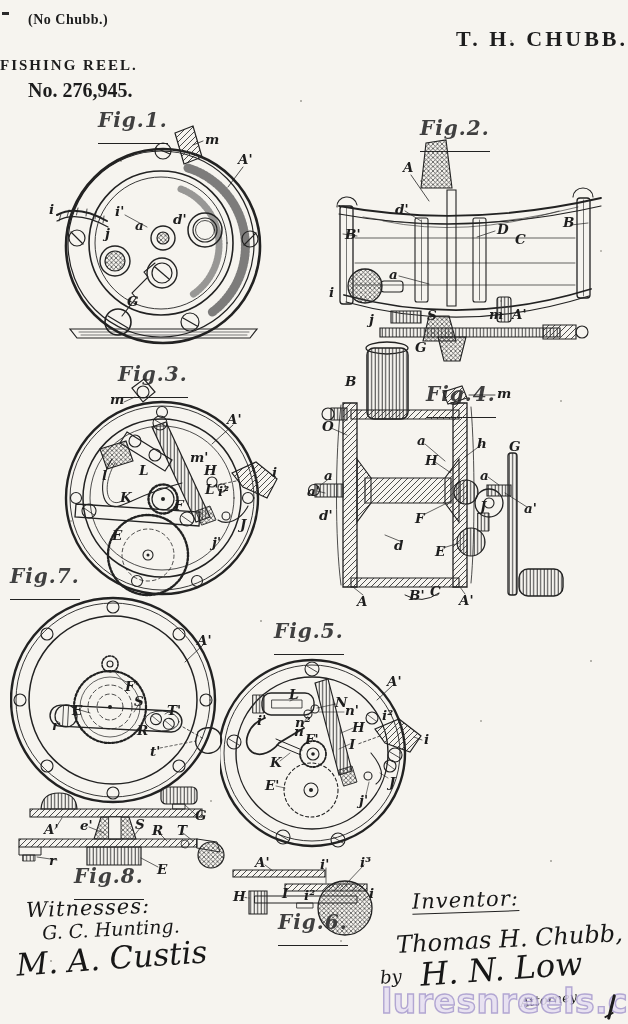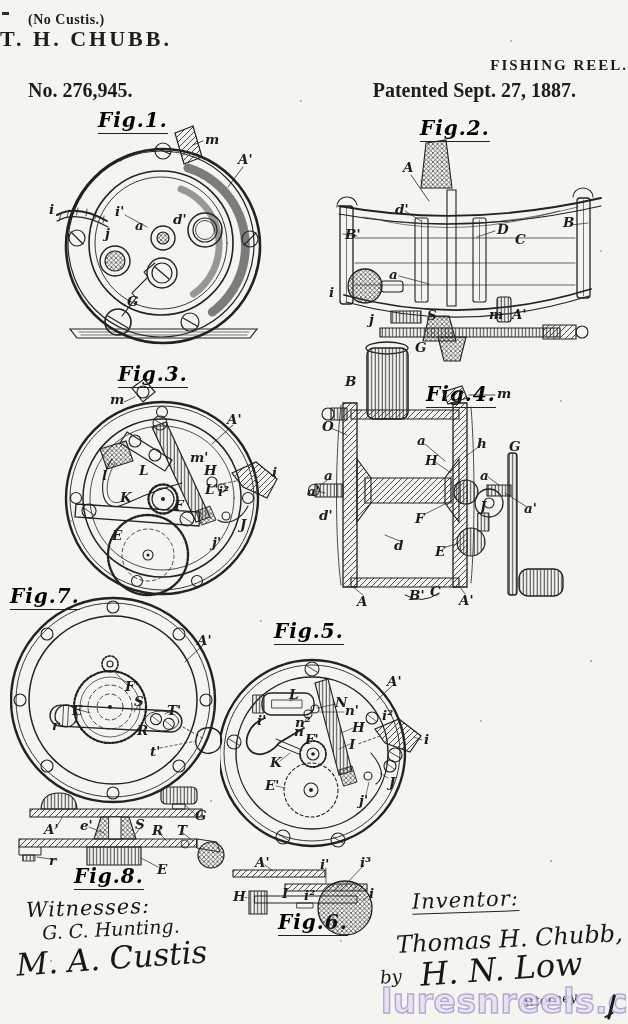--- a/index.html
+++ b/index.html
@@ -3,30 +3,30 @@
 <meta charset="utf-8">
 <style>
   html,body{margin:0;padding:0;background:#888;}
   .page{
     position:relative;width:628px;height:1024px;margin:0 auto;
     background:#f6f4ef;overflow:hidden;color:#1b1b1b;
     font-family:"Liberation Serif",serif;
   }
   .hdr{position:absolute;white-space:nowrap;font-weight:bold;color:#1d1d1d;}
   .no-model{left:28px;top:12px;font-size:14px;letter-spacing:.5px;}
-  .title{left:0;right:0;top:26px;text-align:left;font-size:22px;letter-spacing:3px;}
-  .subtitle{left:0;right:0;top:57px;text-align:right;font-size:15px;letter-spacing:2px;}
+  .title{left:0;right:0;top:26px;text-align:right;font-size:22px;letter-spacing:3px;}
+  .subtitle{left:0;right:0;top:57px;text-align:left;font-size:15px;letter-spacing:2px;}
   .pat-no{left:28px;top:79px;font-size:20px;}
   .pat-date{right:52px;top:79px;font-size:20px;}
   .fig{position:absolute;}
   .fig svg{position:absolute;left:0;top:0;}
   .fig-caption{
     position:absolute;font:italic bold 20px "DejaVu Serif",serif;
-    letter-spacing:1px;border-bottom:1.5px solid #222;padding-bottom:1px;
-    white-space:nowrap;color:#000000;
+    letter-spacing:1px;border-bottom:1.5px solid #222;padding-bottom:11px;
+    white-space:nowrap;color:#404040;
   }
   .part{
     position:absolute;font:italic 600 13.5px "DejaVu Serif",serif;
     color:#1d1d1d;white-space:nowrap;line-height:1;
   }
   .script{position:absolute;font-family:"DejaVu Serif",serif;font-style:italic;color:#171717;white-space:nowrap;}
   .wit-head{left:26px;top:896px;font-size:21px;transform:rotate(-2deg);letter-spacing:1px;}
   .wit-1{left:42px;top:918px;font-size:19px;transform:rotate(-3deg);}
   .wit-2{left:16px;top:940px;font-size:31px;transform:rotate(-4deg);}
   .inv-head{left:412px;top:888px;font-size:21px;border-bottom:1.5px solid #222;transform:rotate(-2deg);letter-spacing:1px;}
@@ -65,33 +65,32 @@
       </pattern>
       <pattern id="crs" width="4.5" height="4.5" patternUnits="userSpaceOnUse">
         <path d="M0,0 L4.5,4.5 M4.5,0 L0,4.5" stroke="#3a3a3a" stroke-width="0.7"></path>
       </pattern>
     </defs>
   </svg>
 
   <div class="noise"></div>
   <div class="corner-mark"></div>
 
-  <div class="hdr no-model">(No Custis.)</div>
+  <div class="hdr no-model">(No Chubb.)</div>
   <div class="hdr title">T. H. CHUBB.</div>
   <div class="hdr subtitle">FISHING REEL.</div>
   <div class="hdr pat-no">No. 276,945.</div>
-  <div class="hdr pat-date">Patented Sept. 27, 1887.</div>
 
   <span class="fig-caption" style="left:98px;top:108px">Fig.1.</span>
   <span class="fig-caption" style="left:420px;top:116px">Fig.2.</span>
   <span class="fig-caption" style="left:118px;top:362px">Fig.3.</span>
   <span class="fig-caption" style="left:426px;top:382px">Fig.4.</span>
   <span class="fig-caption" style="left:274px;top:619px">Fig.5.</span>
   <span class="fig-caption" style="left:278px;top:910px">Fig.6.</span>
-  <span class="fig-caption" style="left:10px;top:584px">Fig.7.</span>
+  <span class="fig-caption" style="left:10px;top:564px">Fig.7.</span>
   <span class="fig-caption" style="left:74px;top:864px">Fig.8.</span>
 
   <div class="fig" style="left:35px;top:105px;width:285px;height:245px">
     <svg viewBox="0 0 285 245" width="285" height="245">
       <g stroke="#222" fill="none" stroke-width="1.2" stroke-linecap="round">
         <circle cx="128" cy="141" r="97" stroke-width="2.6"></circle>
         <circle cx="126" cy="139" r="93"></circle>
         <path d="M153,63 A82,82 0 0 1 176,208" stroke="#555" stroke-width="9" stroke-dasharray="1.5,2" opacity="0.75"></path>
         <circle cx="126" cy="138" r="72" stroke-width="1.6"></circle>
         <circle cx="126" cy="138" r="66" stroke-width="0.9"></circle>

